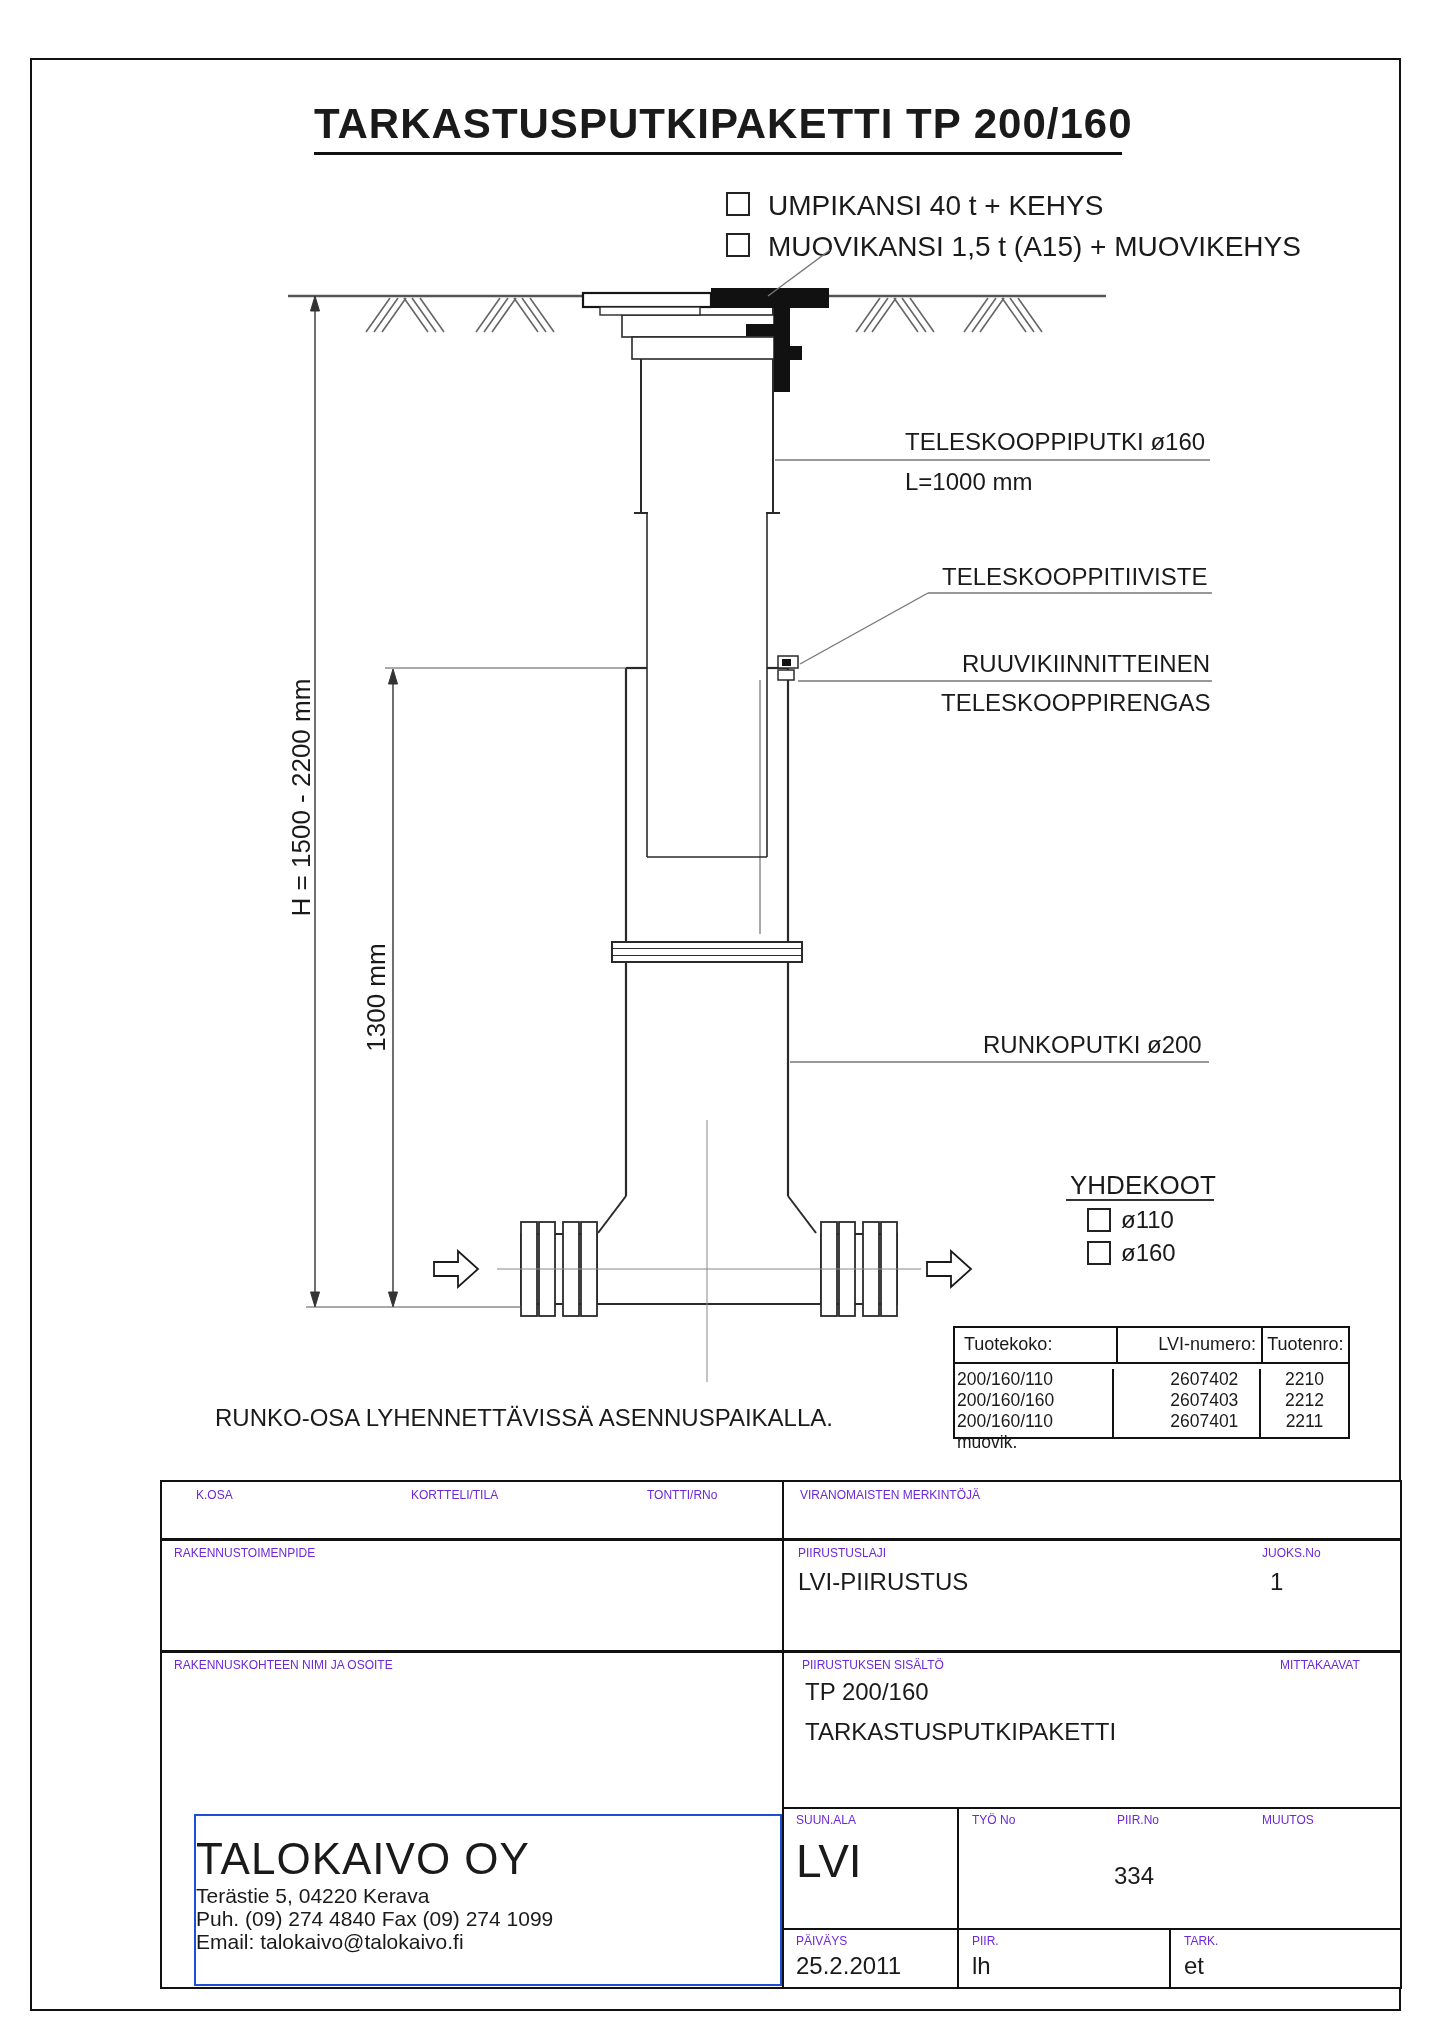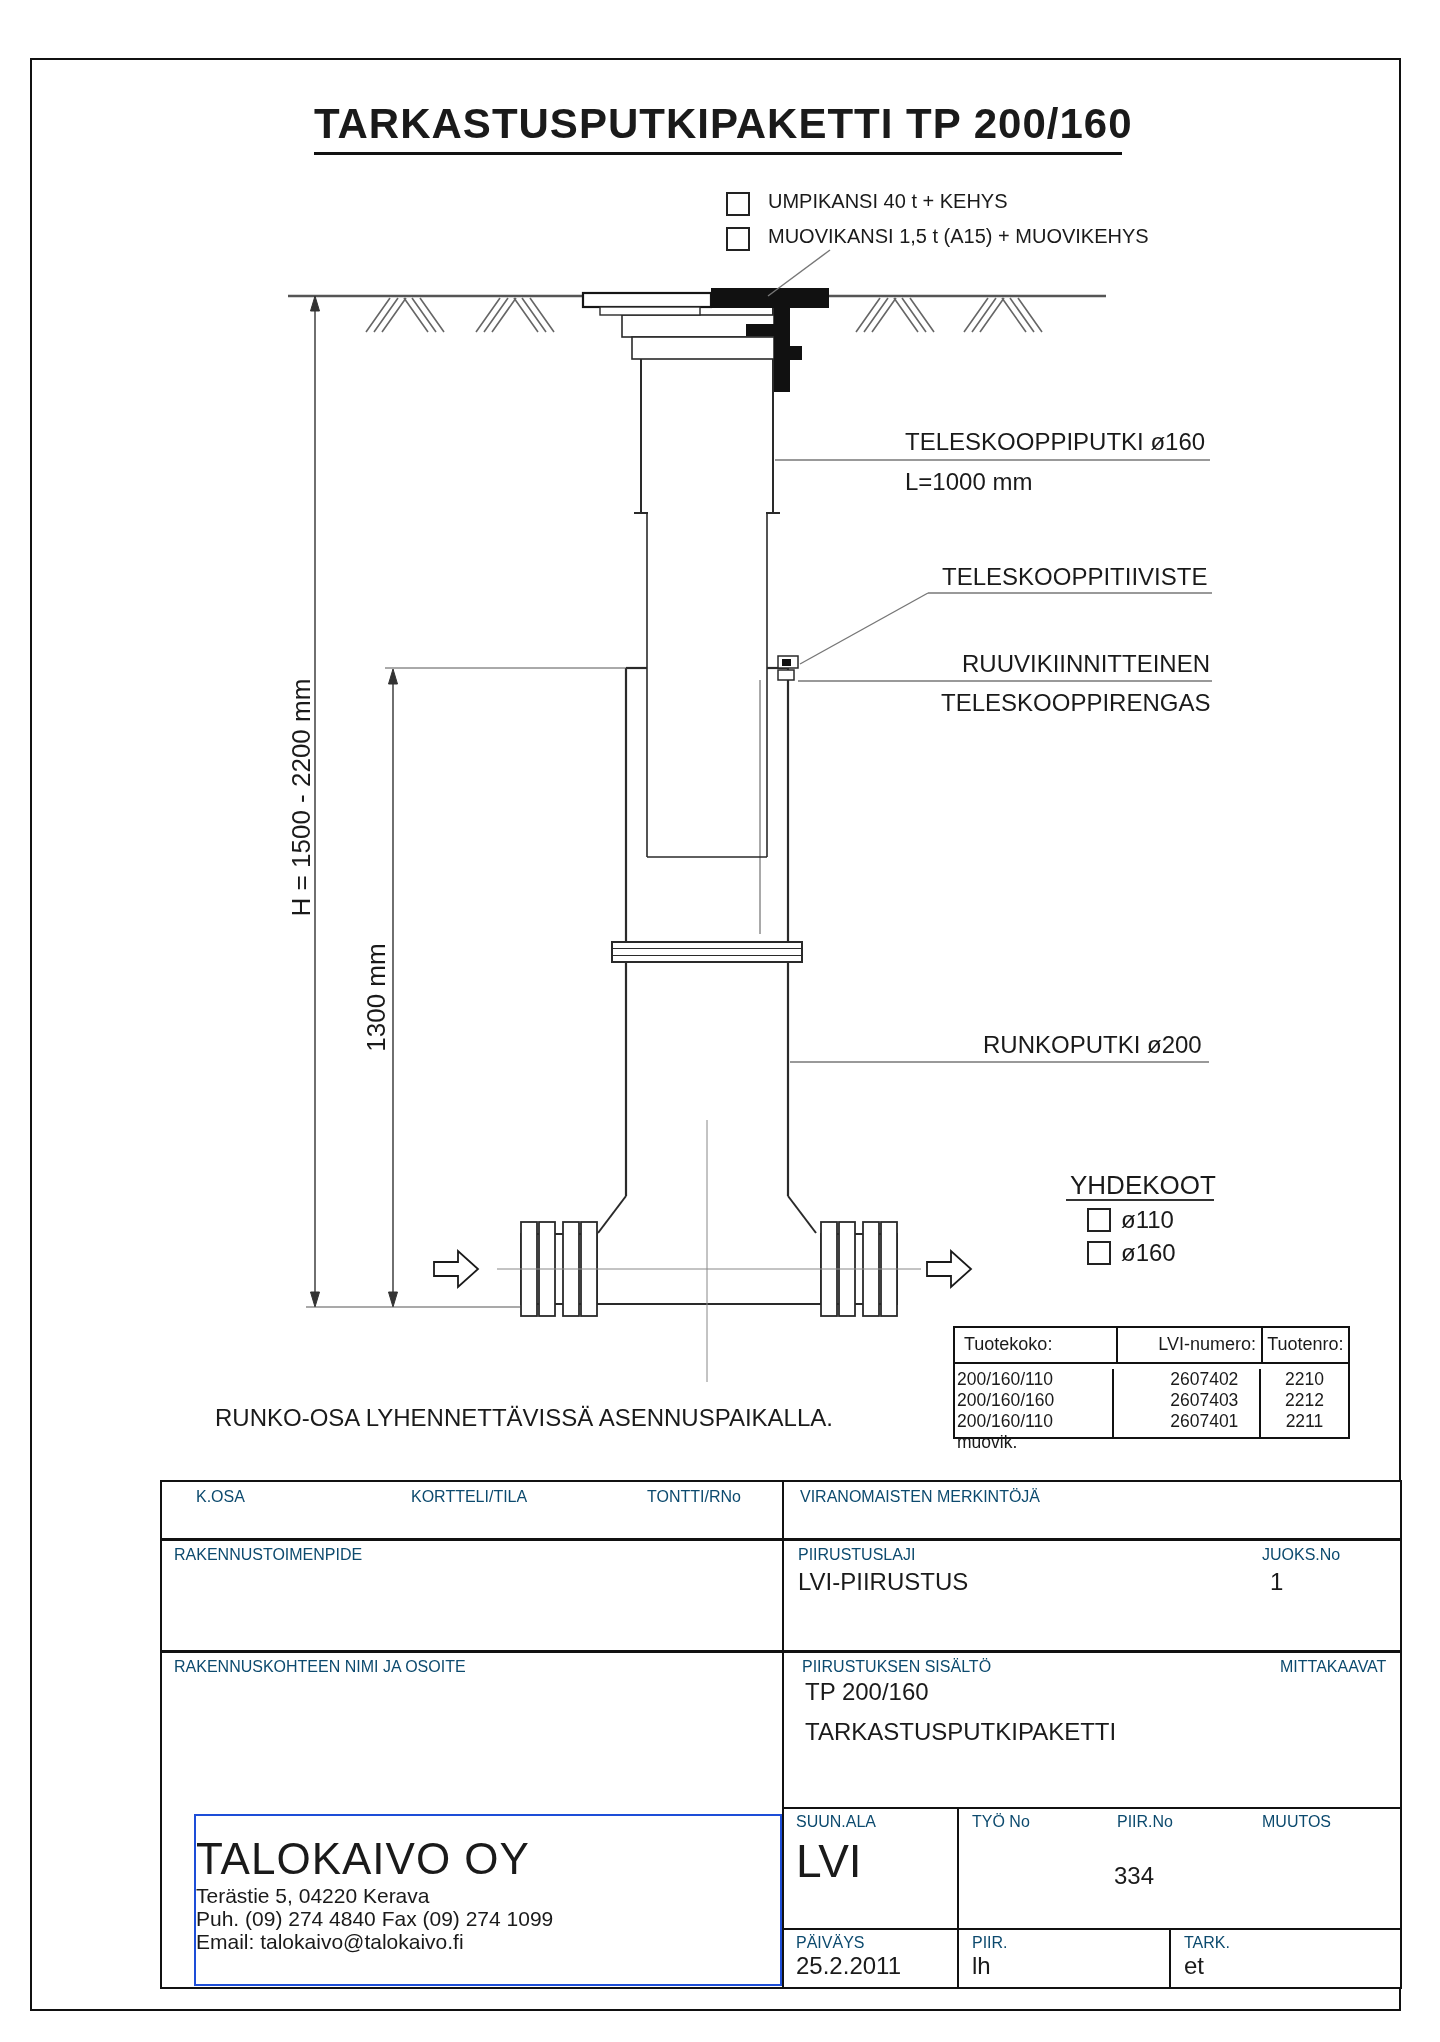--- a/index.html
+++ b/index.html
@@ -5,41 +5,41 @@
   html,body{margin:0;padding:0;background:#fff;}
   .sheet{position:relative;width:1440px;height:2042px;background:#fff;overflow:hidden;
          font-family:"Liberation Sans","DejaVu Sans",sans-serif;color:#1a1a1a;}
   .abs{position:absolute;}
   .frame{border:2.5px solid #111;}
   .page-title{font-size:42px;letter-spacing:1px;text-align:center;
               border-bottom:3px solid #111;padding-bottom:4px;white-space:nowrap;}
   .legend-row{display:flex;align-items:flex-start;margin-bottom:9px;}
   .cb{width:20px;height:20px;border:2px solid #222;background:#fff;flex:0 0 auto;}
   .legend-row .cb{margin-right:18px;margin-top:2px;}
-  .legend-label{font-size:20px;white-space:nowrap;}
+  .legend-label{font-size:28px;white-space:nowrap;}
   .dwg-label{font-size:24px;white-space:nowrap;}
   .rot{transform:rotate(-90deg);text-align:center;font-size:26px;white-space:nowrap;}
   .note{font-size:24px;white-space:nowrap;}
   .yhd-title{font-size:26px;white-space:nowrap;}
   .yhd-item{font-size:24px;white-space:nowrap;}
   
   .ptable{border:2.5px solid #111;background:#fff;}
   .ptable .hrow{display:flex;border-bottom:2.5px solid #111;height:34px;align-items:center;}
   .ptable .c1{width:176px;border-right:2px solid #111;align-self:stretch;}
   .ptable .c2{width:118px;border-right:2px solid #111;align-self:stretch;text-align:center;padding-left:36px;}
   .ptable .c3{width:94px;text-align:center;align-self:stretch;}
   .ptable .hrow div{font-size:18px;line-height:32px;}
   .ptable .hrow .c1{padding-left:9px;width:167px;}
   .ptable .cell{font-size:17.5px;line-height:21px;}
   .ptable .body{display:flex;height:75px;padding-top:5px;box-sizing:border-box;}
   .ptable .body .col{display:flex;flex-direction:column;}
   
   .tblock{border:2.5px solid #111;background:#fff;}
   .tb-line{position:absolute;background:#111;}
-  .tb-label{position:absolute;font-size:16px;white-space:nowrap;color:#0c4a6e;}
+  .tb-label{position:absolute;font-size:12px;white-space:nowrap;color:#6d28d9;}
   .tb-value{position:absolute;font-size:24px;white-space:nowrap;}
   .company{position:absolute;border:2px solid #1d4ed8;}
   .company .cname{font-size:44px;margin-top:18px;letter-spacing:1px;}
   .company .cline{font-size:21px;line-height:23px;}
 </style>
 </head>
 <body>
 
 <div class="sheet">
 

